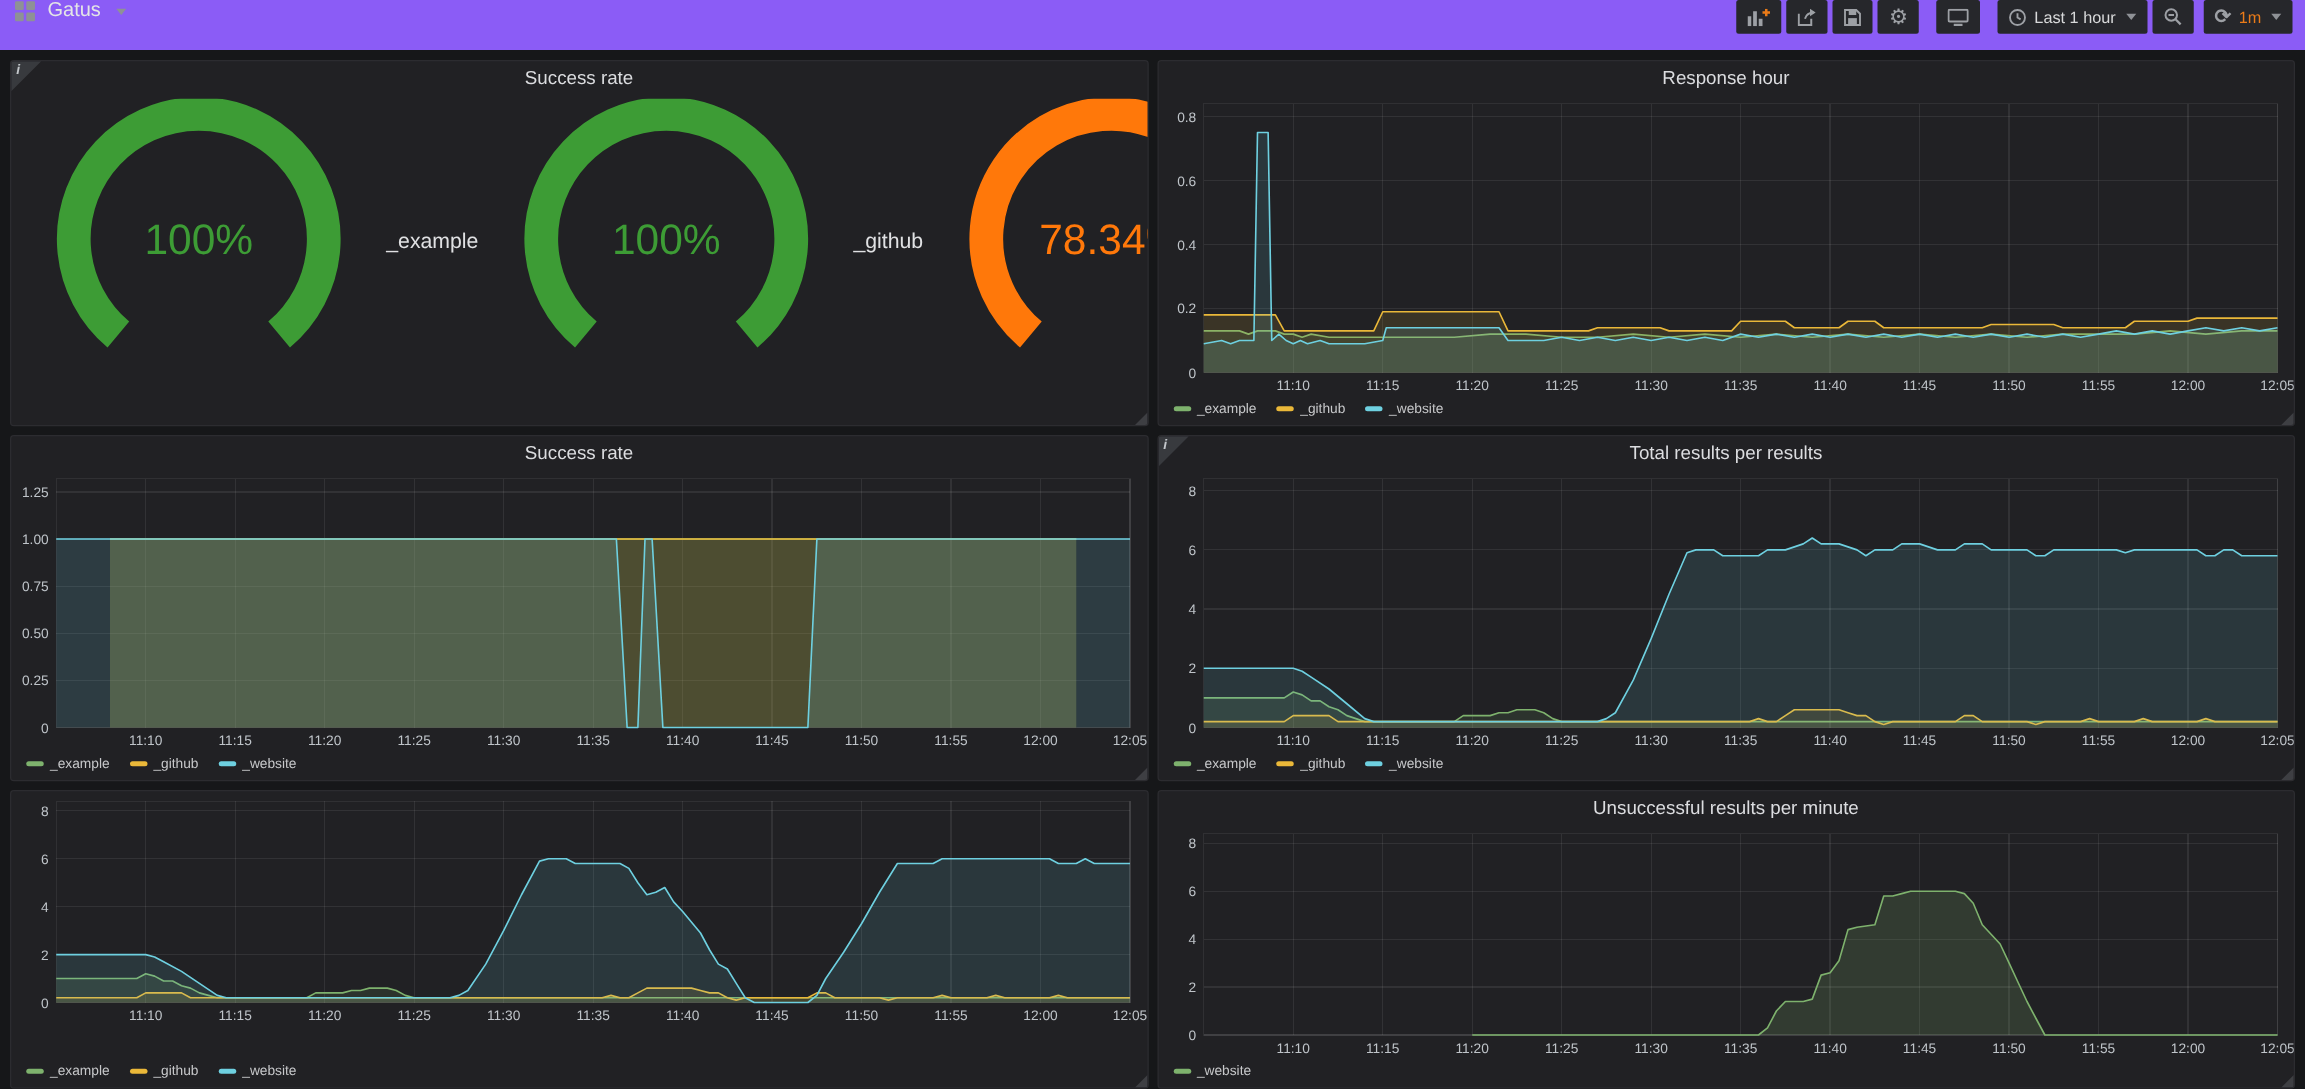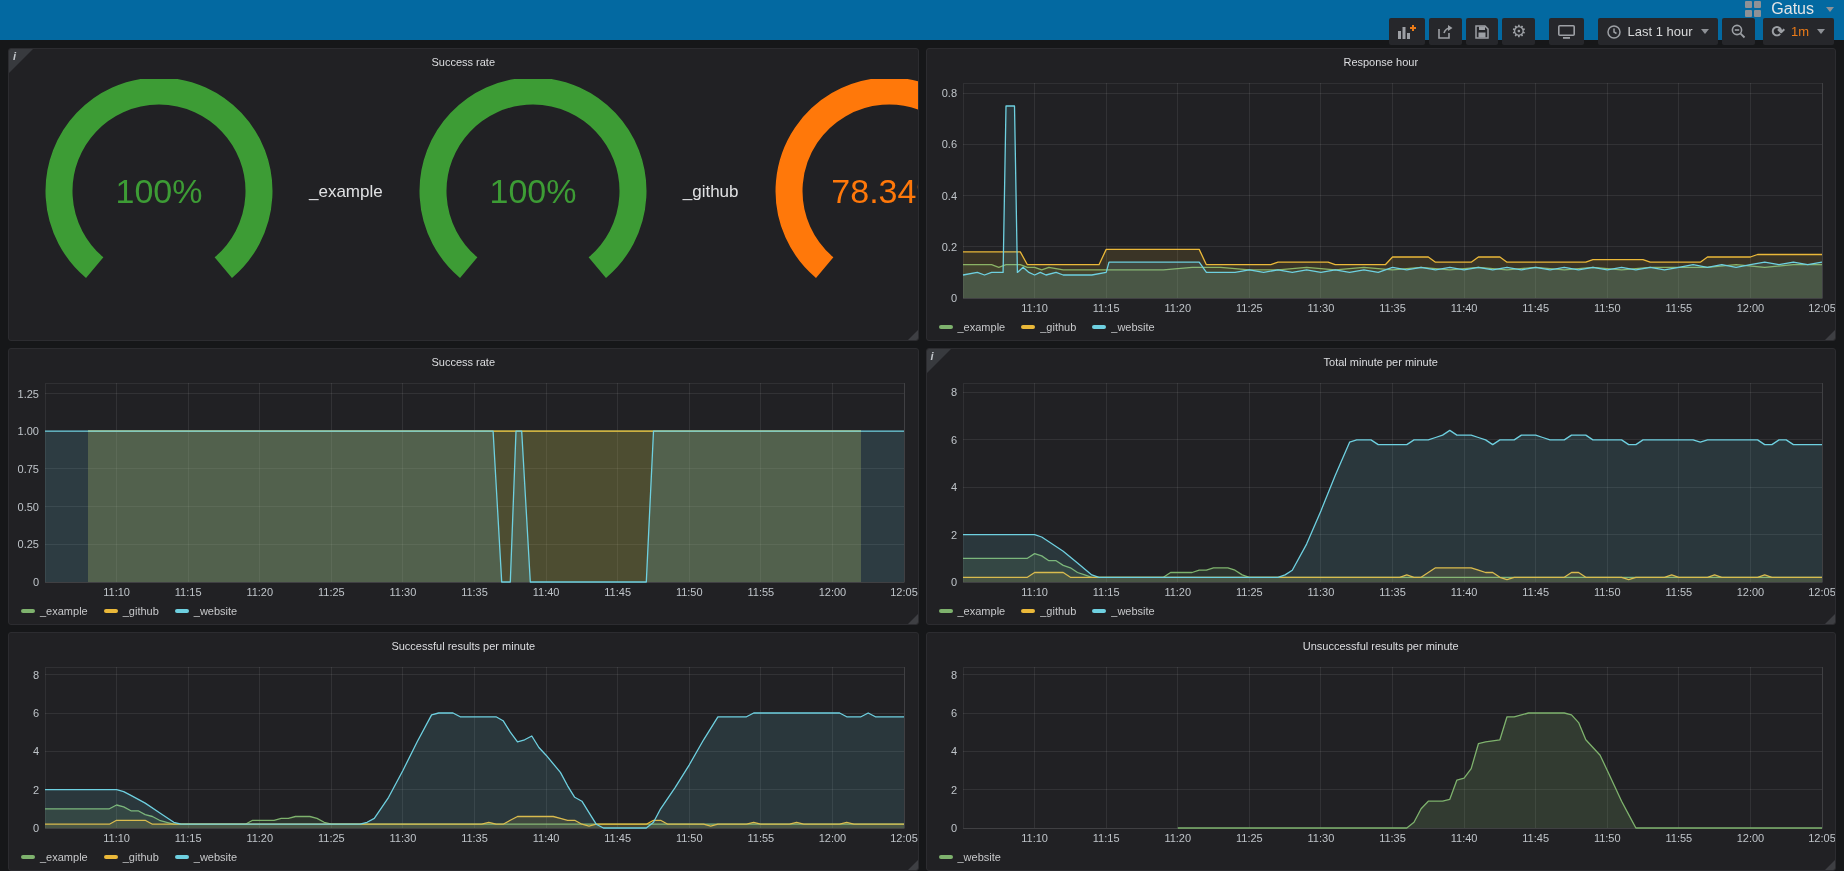--- a/index.html
+++ b/index.html
@@ -1,21 +1,21 @@
 <!DOCTYPE html>
 <html><head>
 <meta charset="utf-8">
 <style>
   * { margin:0; padding:0; box-sizing:border-box; }
   html,body { width:1844px; height:871px; overflow:hidden; background:#161719;
               font-family:"Liberation Sans", sans-serif; color:#d8d9da; }
 
   
-  .navbar { height:40px; background:#0369a1; display:flex; align-items:flex-end;
-            padding:0 10px 0 12px;flex-direction:column; }
+  .navbar { height:40px; background:#8b5cf6; display:flex; align-items:flex-start;
+            padding:0 10px 0 12px; }
   .nav-left { display:flex; align-items:center; gap:10px; }
   .grid-logo { display:grid; grid-template-columns:7px 7px; grid-template-rows:7px 7px;
                gap:2px; cursor:pointer; }
   .grid-logo i { background:#8e9196; border-radius:1px; display:block; }
   .dash-title { font-size:16px; color:#e4e5e6; font-weight:400; cursor:pointer; }
   .caret { width:0; height:0; border-left:4px solid transparent; border-right:4px solid transparent;
            border-top:5px solid #8e9196; display:inline-block; margin-left:2px; }
   .nav-right { margin-left:auto; display:flex; align-items:center; }
   .nv-btn { background:#26272b; border:none; border-radius:2px; height:27px; min-width:32px;
             display:flex; align-items:center; justify-content:center; gap:6px; padding:0 9px;
@@ -26,21 +26,21 @@
   .interval-label { color:#eb7b18; font-weight:400; font-size:13px; }
   .gear-glyph { font-size:17px; line-height:1; color:#9da0a5; }
   .refresh-glyph { font-size:16px; line-height:1; color:#9da0a5; font-weight:700; }
 
   
   .dash { padding:8px 8px 0 8px; display:grid; grid-template-columns:1fr 1fr;
           grid-template-rows:293px 277px 239px; gap:7px; }
   .panel { background:#212124; border:1px solid #2c2c30; border-radius:3px;
            position:relative; display:flex; flex-direction:column; overflow:hidden; }
   .panel-header { height:26px; display:flex; align-items:center; justify-content:center;
-                  font-size:11px; font-weight:500; color:#dcdde0; cursor:pointer; flex:none; }
+                  font-size:15px; font-weight:500; color:#dcdde0; cursor:pointer; flex:none; }
   .chart { flex:1; min-height:0; }
   .legend { flex:none; height:22px; display:flex; align-items:center; gap:16px;
             padding:0 12px 4px 12px; font-size:11px; color:#c7c8ca; }
   .legend-item { display:flex; align-items:center; gap:5px; cursor:pointer; }
   .legend-swatch { width:14px; height:4px; border-radius:2px; display:inline-block; }
   svg text { font-family:"Liberation Sans", sans-serif; }
   .tick { fill:#bfc4c9; font-size:11px; }
   .grid-line { stroke:rgba(255,255,255,0.08); stroke-width:1; shape-rendering:crispEdges; }
   .plot-border { fill:none; stroke:rgba(255,255,255,0.07); shape-rendering:crispEdges; }
 
@@ -300,21 +300,21 @@
         </span>
       </div>
     <span class="resize-handle"></span>
   </section>
 
   <section class="panel">
     <div class="info-corner">
         <span>i</span>
       </div>
     <header class="panel-header">
-        <span>Total minute per minute</span>
+        <span>Total results per results</span>
       </header>
     <div class="chart"><svg width="909" height="227">
           <rect class="plot-border" x="36" y="8" width="859" height="199"></rect>
           <line class="grid-line" x1="107.58333333333333" x2="107.58333333333333" y1="8" y2="207"></line>
           <text class="tick" x="107.58333333333333" y="221" text-anchor="middle">11:10</text>
           <line class="grid-line" x1="179.16666666666666" x2="179.16666666666666" y1="8" y2="207"></line>
           <text class="tick" x="179.16666666666666" y="221" text-anchor="middle">11:15</text>
           <line class="grid-line" x1="250.75" x2="250.75" y1="8" y2="207"></line>
           <text class="tick" x="250.75" y="221" text-anchor="middle">11:20</text>
           <line class="grid-line" x1="322.3333333333333" x2="322.3333333333333" y1="8" y2="207"></line>
@@ -363,23 +363,20 @@
         </span>
         <span class="legend-item">
           <span class="legend-swatch" style="background:#6ED0E0"></span>
           <span>_website</span>
         </span>
       </div>
     <span class="resize-handle"></span>
   </section>
 
   <section class="panel">
-    <header class="panel-header">
-        <span>Successful results per minute</span>
-      </header>
     <div class="chart"><svg width="909" height="189">
           <rect class="plot-border" x="36" y="8" width="859" height="161"></rect>
           <line class="grid-line" x1="107.58333333333333" x2="107.58333333333333" y1="8" y2="169"></line>
           <text class="tick" x="107.58333333333333" y="183" text-anchor="middle">11:10</text>
           <line class="grid-line" x1="179.16666666666666" x2="179.16666666666666" y1="8" y2="169"></line>
           <text class="tick" x="179.16666666666666" y="183" text-anchor="middle">11:15</text>
           <line class="grid-line" x1="250.75" x2="250.75" y1="8" y2="169"></line>
           <text class="tick" x="250.75" y="183" text-anchor="middle">11:20</text>
           <line class="grid-line" x1="322.3333333333333" x2="322.3333333333333" y1="8" y2="169"></line>
           <text class="tick" x="322.3333333333333" y="183" text-anchor="middle">11:25</text>

